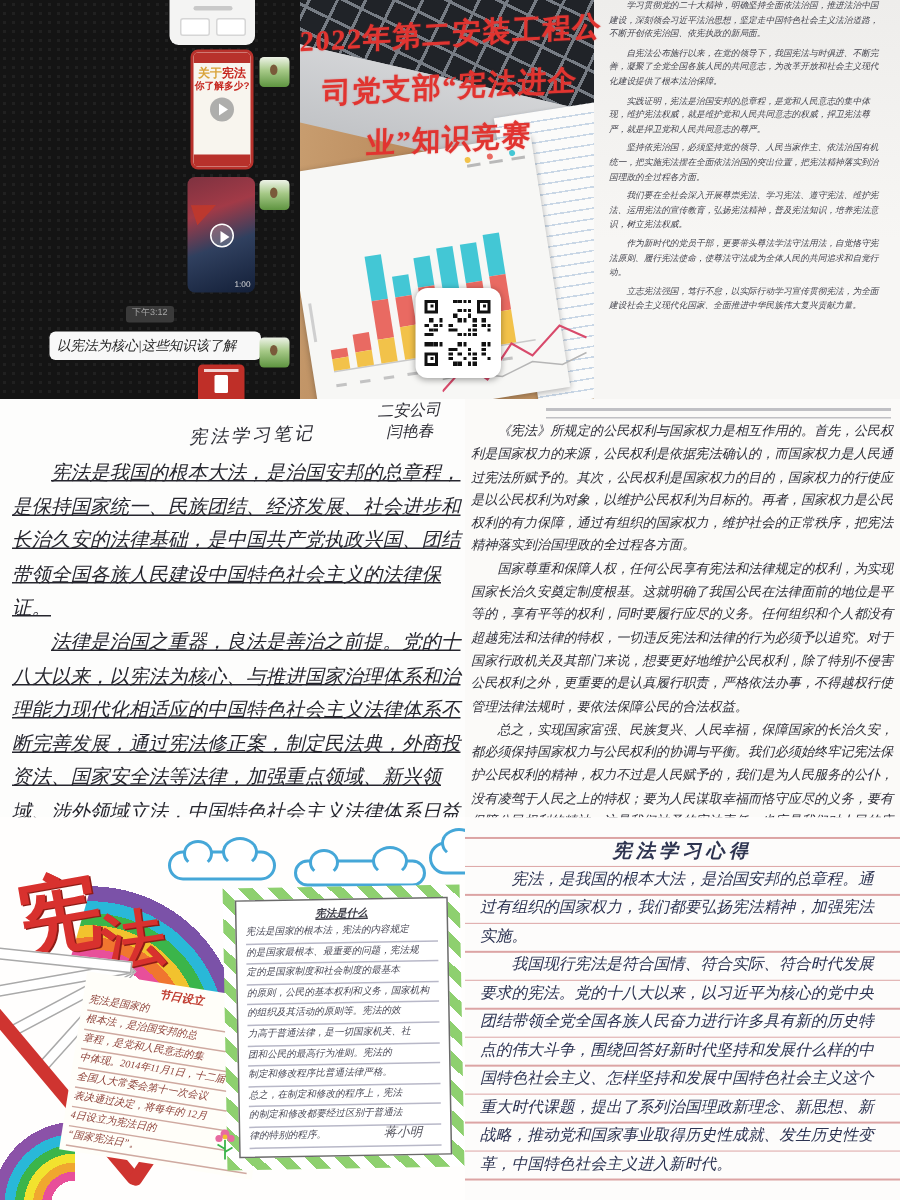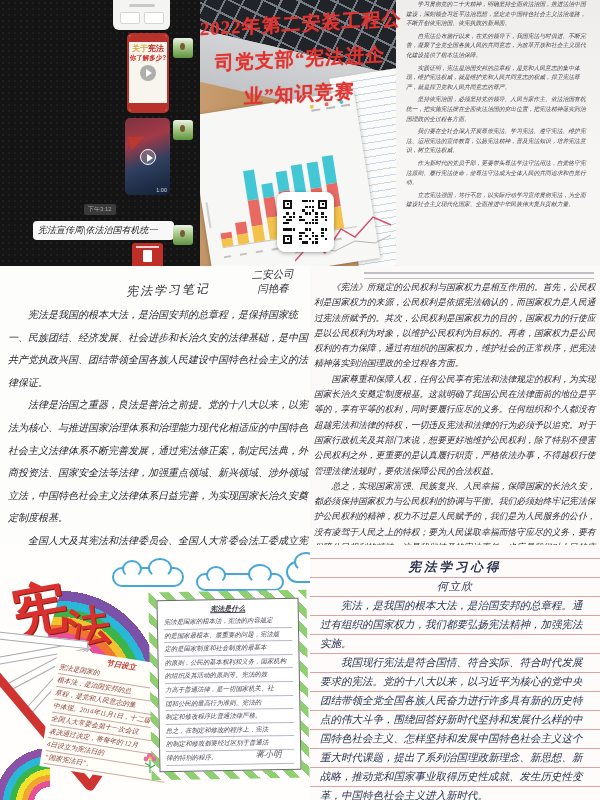--- a/index.html
+++ b/index.html
@@ -77,21 +77,21 @@
   
   #essay-tr{position:absolute;left:396px;top:0;width:204px;height:266px;overflow:hidden;
     background:linear-gradient(180deg,#eeedeb 0%,#f7f6f4 60%);}
   #essay-tr .e-title{text-align:center;font-size:8px;color:#3c3c48;letter-spacing:1px;margin:12px 0 5px;font-weight:bold;}
   #essay-tr p{font-size:5.8px;line-height:9.6px;color:#45454f;text-indent:2em;margin:0 0 3px;padding:0 10px;}
   
   #notes-ml{position:absolute;left:0;top:266px;width:310px;height:279px;overflow:hidden;background:#fdfdfc;}
   #notes-ml .sig{position:absolute;right:16px;top:2px;text-align:center;font-size:10.5px;line-height:14px;color:#2c2c34;transform:rotate(-2deg);}
   #notes-ml .n-title{position:absolute;left:126px;top:16px;font-size:12px;letter-spacing:2px;color:#2c2c34;transform:rotate(-2deg);}
   #notes-ml .n-body{position:absolute;left:8px;top:38px;right:2px;}
-  #notes-ml p{font-size:10px;line-height:22.6px;color:#26262e;text-indent:2em;margin:0;}
+  #notes-ml p{font-size:13px;line-height:22.6px;color:#26262e;text-indent:2em;margin:0;text-decoration:underline;}
   
   #essay-mr{position:absolute;left:310px;top:266px;width:290px;height:279px;overflow:hidden;background:#fbfaf8;}
   #essay-mr .tail{position:absolute;top:2px;right:6px;width:230px;}
   #essay-mr .tail i{display:block;height:1.5px;background:#9a9aa2;margin:4px 0;opacity:.6;}
   #essay-mr .m-body{position:absolute;left:4px;top:14px;right:2px;}
   #essay-mr p{font-size:8.8px;line-height:15.3px;color:#2e2e38;text-indent:2em;margin:0;}
   
   #poster{position:absolute;left:0;top:545px;width:310px;height:255px;overflow:hidden;background:#fffefd;}
   .cloud{position:absolute;background:#fff;border:2px solid #45a7d8;border-radius:14px;}
   .cloud:before,.cloud:after{content:"";position:absolute;background:#fff;border:2px solid #45a7d8;border-radius:50%;}
@@ -151,21 +151,21 @@
       <div class="strip-bot"></div>
     </div>
     <div class="avatar" style="left:173px;top:38px;"></div>
     <div class="video2">
       <div class="plane"></div>
       <div class="play"></div>
       <div class="dur">1:00</div>
     </div>
     <div class="avatar" style="left:173px;top:120px;"></div>
     <div class="time-pill">下午3:12</div>
-    <div class="msg-bubble hand">宪法宣传周|依法治国有机统一</div>
+    <div class="msg-bubble hand">以宪法为核心|这些知识该了解</div>
     <div class="avatar" style="left:173px;top:225px;"></div>
     <div class="red-card"></div>
   </div>
 
   <div id="desk">
     <div class="laptop-body"></div>
     <div class="kb"></div>
     <div class="paper-side"></div>
     <div class="paper-main">
       <div class="legend">
@@ -402,20 +402,19 @@
         <circle cx="4" cy="8" r="2.4" fill="#e86aa0"></circle>
       <circle cx="12" cy="8" r="2.4" fill="#e86aa0"></circle>
         <circle cx="8" cy="7" r="1.6" fill="#f2c22e"></circle>
       <path d="M8 9 L8 22 M8 15 L3 12 M8 17 L13 14" stroke="#3bb54a" stroke-width="1.2" fill="none"></path>
     </svg>
     <div class="poster-sig hand">蒋小明</div>
   </div>
 
   <div id="notes-br" class="hand">
     <div class="b-title">宪法学习心得</div>
-    <div class="b-author">何立欣</div>
     <div class="b-body">
         <p>宪法，是我国的根本大法，是治国安邦的总章程。通过有组织的国家权力，我们都要弘扬宪法精神，加强宪法实施。</p>
         <p>我国现行宪法是符合国情、符合实际、符合时代发展要求的宪法。党的十八大以来，以习近平为核心的党中央团结带领全党全国各族人民奋力进行许多具有新的历史特点的伟大斗争，围绕回答好新时代坚持和发展什么样的中国特色社会主义、怎样坚持和发展中国特色社会主义这个重大时代课题，提出了系列治国理政新理念、新思想、新战略，推动党和国家事业取得历史性成就、发生历史性变革，中国特色社会主义进入新时代。</p>
       </div>
   </div>
 
 </div>
 
 </body></html>

